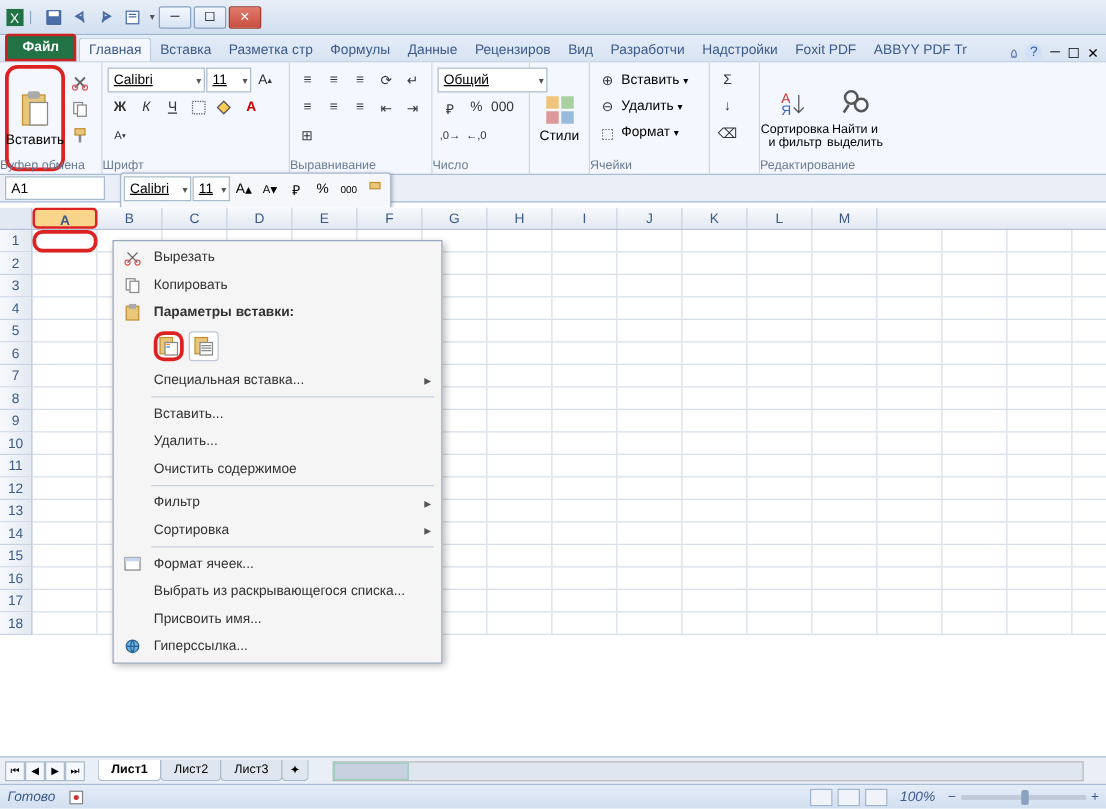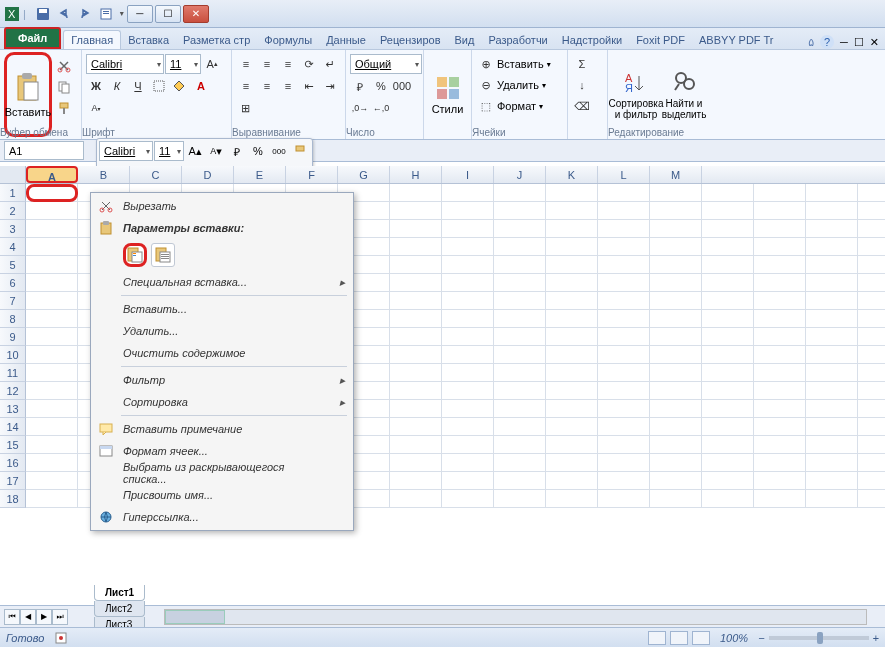--- a/index.html
+++ b/index.html
@@ -52,34 +52,34 @@
 .col-h.sel { background:#f8d58a; border:2px solid #d22; border-radius:4px; font-weight:bold; }
 .grid-body { display:flex; }
 .row-headers { width:26px; }
 .row-h { height:18px; background:linear-gradient(90deg,#f7f9fc,#e3e9f2); border-bottom:1px solid #c8d2e2; border-right:1px solid #b5c2d6; text-align:center; color:#3b5a8a; line-height:18px; }
 .cells { position:relative; flex:1; }
 .cell-row { height:18px; border-bottom:1px solid #d8dfe9; display:flex; }
 .cell { width:52px; border-right:1px solid #d8dfe9; }
 .sel-cell { border:3px solid #d22; border-radius:8px; height:18px; width:52px; position:absolute; top:0; left:0; }
 
 
-.ctx-menu { position:absolute; top:192px; left:90px; width:264px; background:#f5f5f5; border:1px solid #9aa8bd; box-shadow:2px 2px 6px rgba(0,0,0,0.3); padding:2px;font-style:italic; }
+.ctx-menu { position:absolute; top:192px; left:90px; width:264px; background:#f5f5f5; border:1px solid #9aa8bd; box-shadow:2px 2px 6px rgba(0,0,0,0.3); padding:2px; }
 .ctx-item { height:22px; display:flex; align-items:center; padding:0 20px 0 30px; position:relative; color:#333; }
 .ctx-sep { height:1px; background:#c8d0dc; margin:2px 4px 2px 28px; }
 .ctx-ico { position:absolute; left:4px; width:18px; height:18px; display:flex; align-items:center; justify-content:center; }
 .ctx-sub::after { content:"▸"; position:absolute; right:6px; color:#555; }
 .paste-opts { display:flex; gap:4px; padding:4px 0 4px 30px; }
 .paste-opt { width:24px; height:24px; border:1px solid #c0c8d4; border-radius:3px; display:flex; align-items:center; justify-content:center; background:#fff; }
 .paste-opt.hl { border:3px solid #d22; border-radius:8px; }
 
 
 .sheet-bar { position:absolute; bottom:20px; left:0; right:0; height:22px; background:#e9eef7; border-top:1px solid #a9bcd6; display:flex; align-items:center; }
 .sheet-nav { display:flex; gap:0; padding:0 4px; }
 .sheet-nav-btn { width:16px; height:16px; border:1px solid #abc; background:#f5f8fc; display:flex; align-items:center; justify-content:center; font-size:8px; }
-.sheet-tabs { display:flex; margin-left:22px;flex-direction:column; }
+.sheet-tabs { display:flex; margin-left:6px; }
 .sheet-tab { padding:2px 10px; background:#fff; border:1px solid #abc; border-top:none; border-radius:0 0 4px 4px; margin-right:-1px; font-size:10px; }
 .sheet-tab.active { background:#fff; font-weight:bold; }
 .sheet-tab.inactive { background:#dfe6f0; }
 .hscroll { flex:1; margin:0 18px 0 20px; height:16px; background:#e0e6ef; border:1px solid #bbb; position:relative; }
 .hscroll-thumb { position:absolute; left:0; width:60px; height:100%; background:#c7d1e0; border:1px solid #9cb; }
 
 
 .status-bar { position:absolute; bottom:0; left:0; right:0; height:20px; background:linear-gradient(#e4ecf7,#d2dff0); border-top:1px solid #a9bcd6; display:flex; align-items:center; padding:0 6px; font-size:10px; color:#3b5a8a;font-style:italic; }
 .sb-right { margin-left:auto; display:flex; align-items:center; gap:4px; }
 .view-btn { width:18px; height:14px; border:1px solid #9fb4d1; background:#f0f4fa; }
@@ -253,21 +253,21 @@
       </div>
       <div class="small-row">
           <div class="rb" style="width:auto;padding:0 4px">⊞</div>
         </div>
     </div>
     <div class="rg-label">Выравнивание</div>
   </div>
 
   <div class="rgroup" style="width:78px">
     <div class="rg-content" style="flex-direction:column;gap:2px;padding-top:2px">
-      <div class="combo" style="width:72px">
+      <div class="combo" style="width:88px">
           <span>Общий</span>
         </div>
       <div class="small-row">
         <div class="rb">₽</div>
         <div class="rb">%</div>
         <div class="rb">000</div>
       </div>
       <div class="small-row">
         <div class="rb" style="font-size:9px">,0→</div>
         <div class="rb" style="font-size:9px">←,0</div>
@@ -765,20 +765,29 @@
   <div class="ctx-item">
     <span class="ctx-ico">
         <svg width="14" height="14">
           <path d="M3 3 L11 11 M11 3 L3 11" stroke="#666"></path>
           <circle cx="3" cy="11" r="2" fill="none" stroke="#d55"></circle>
           <circle cx="11" cy="11" r="2" fill="none" stroke="#d55"></circle>
         </svg>
       </span>
     <span>Вырезать</span>
   </div>
+  <div class="ctx-item">
+    <span class="ctx-ico">
+        <svg width="14" height="14">
+          <rect x="2" y="2" width="7" height="9" fill="#fff" stroke="#888"></rect>
+          <rect x="5" y="4" width="7" height="9" fill="#fff" stroke="#888"></rect>
+        </svg>
+      </span>
+    <span>Копировать</span>
+  </div>
   <div class="ctx-item" style="pointer-events:none">
     <span class="ctx-ico">
         <svg width="14" height="14">
           <rect x="2" y="2" width="10" height="11" fill="#e8c77a" stroke="#c09030"></rect>
           <rect x="4" y="0" width="6" height="4" fill="#aaa" rx="1"></rect>
         </svg>
       </span>
     <b>Параметры вставки:</b>
   </div>
   <div class="paste-opts">
@@ -814,29 +823,20 @@
       <span>Очистить содержимое</span>
     </div>
   <div class="ctx-sep"></div>
   <div class="ctx-item ctx-sub">
       <span>Фильтр</span>
     </div>
   <div class="ctx-item ctx-sub">
       <span>Сортировка</span>
     </div>
   <div class="ctx-sep"></div>
-  <div class="ctx-item">
-    <span class="ctx-ico">
-        <svg width="14" height="14">
-          <rect x="1" y="2" width="12" height="8" fill="#ffe9a8" stroke="#d8b050"></rect>
-          <path d="M4 10 L4 13 L7 10" fill="#ffe9a8" stroke="#d8b050"></path>
-        </svg>
-      </span>
-    <span>Вставить примечание</span>
-  </div>
   <div class="ctx-item">
     <span class="ctx-ico">
         <svg width="14" height="14">
           <rect x="1" y="2" width="12" height="10" fill="#fff" stroke="#888"></rect>
           <rect x="1" y="2" width="12" height="3" fill="#c8d8f0"></rect>
         </svg>
       </span>
     <span>Формат ячеек...</span>
   </div>
   <div class="ctx-item">

